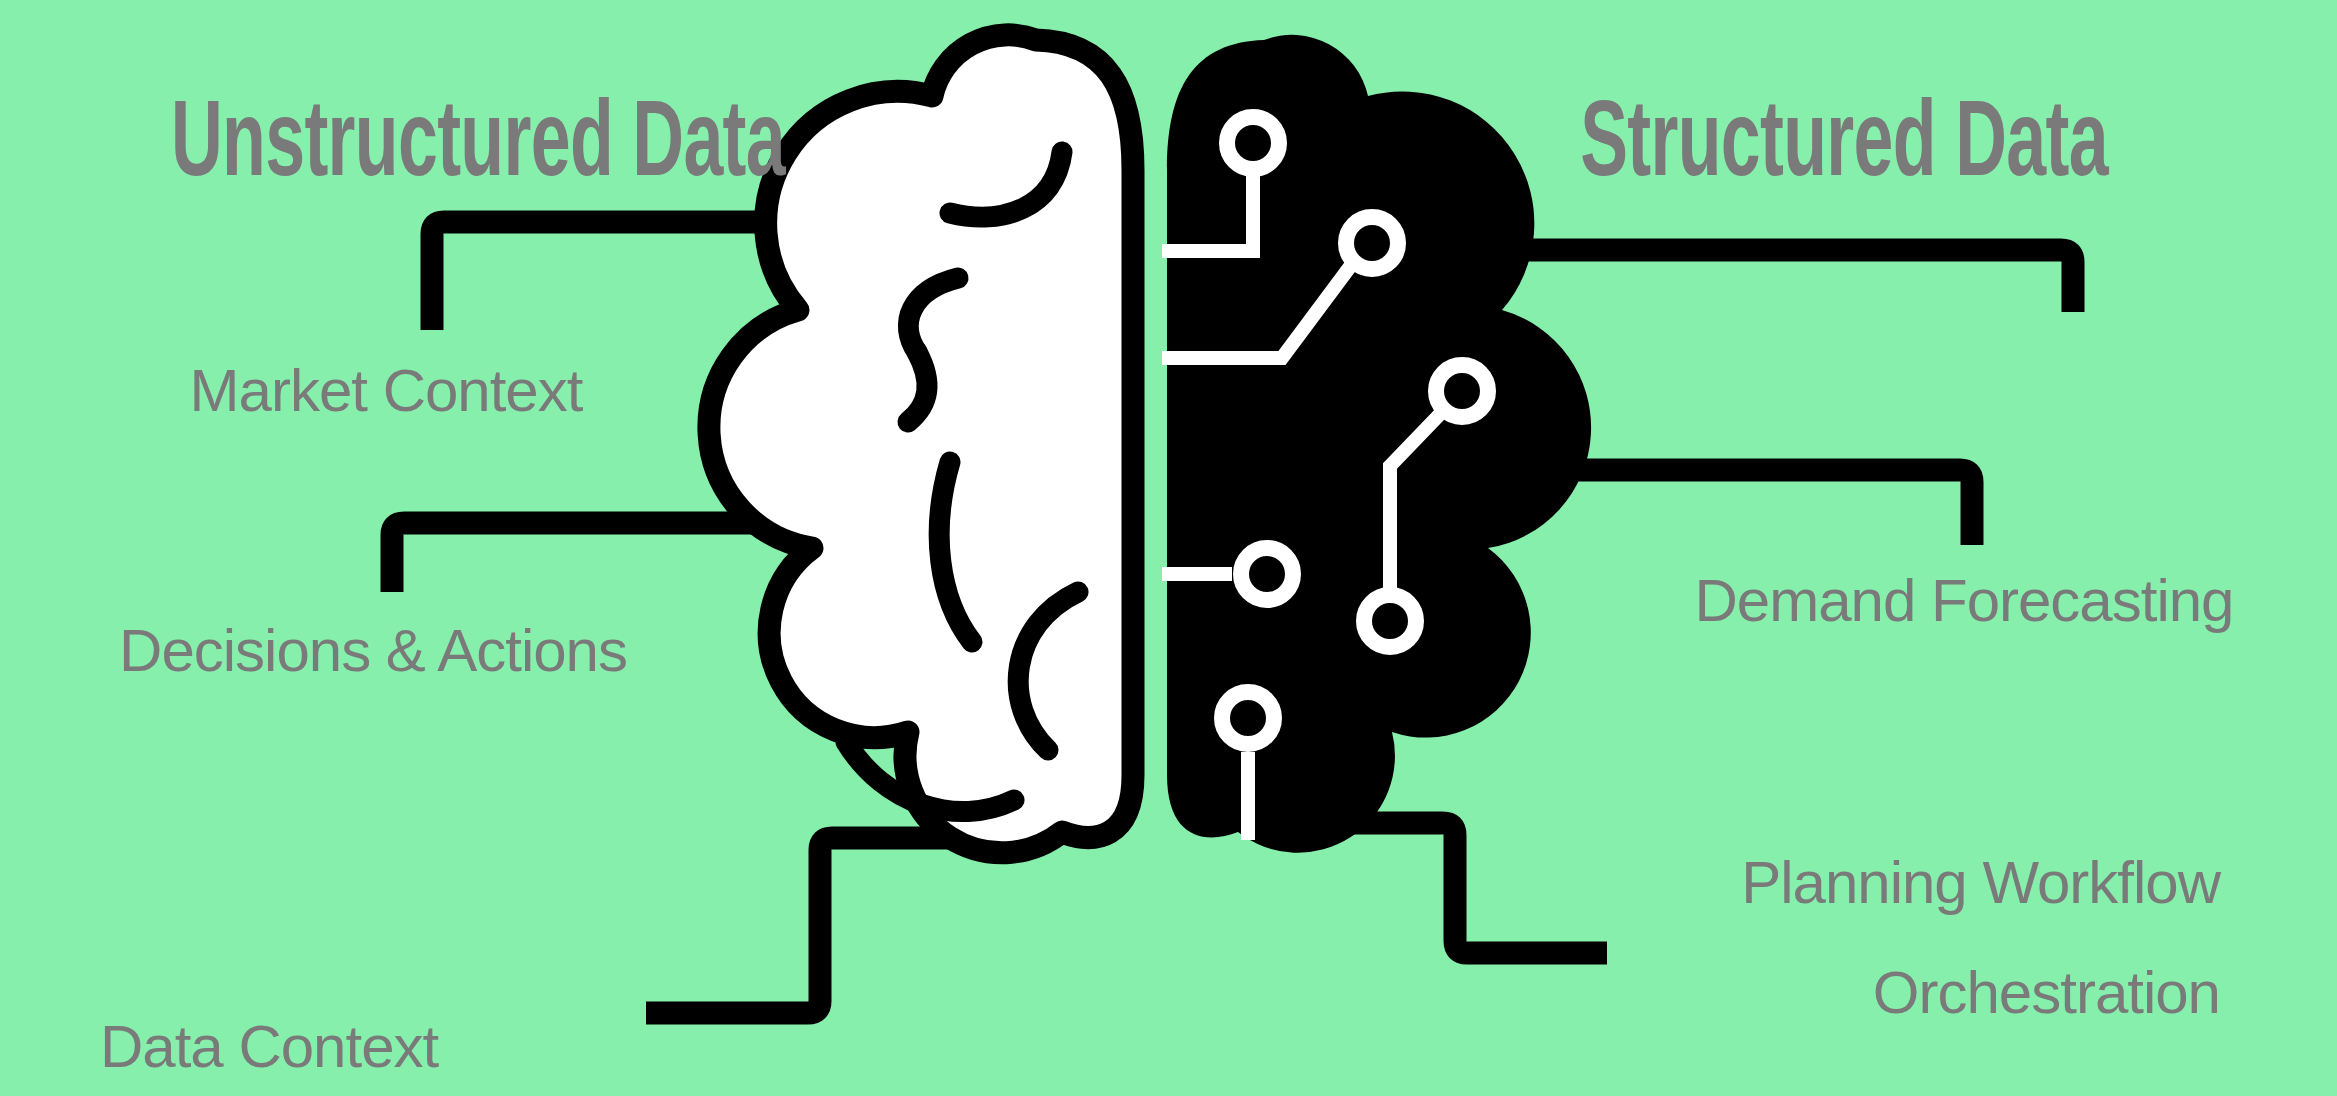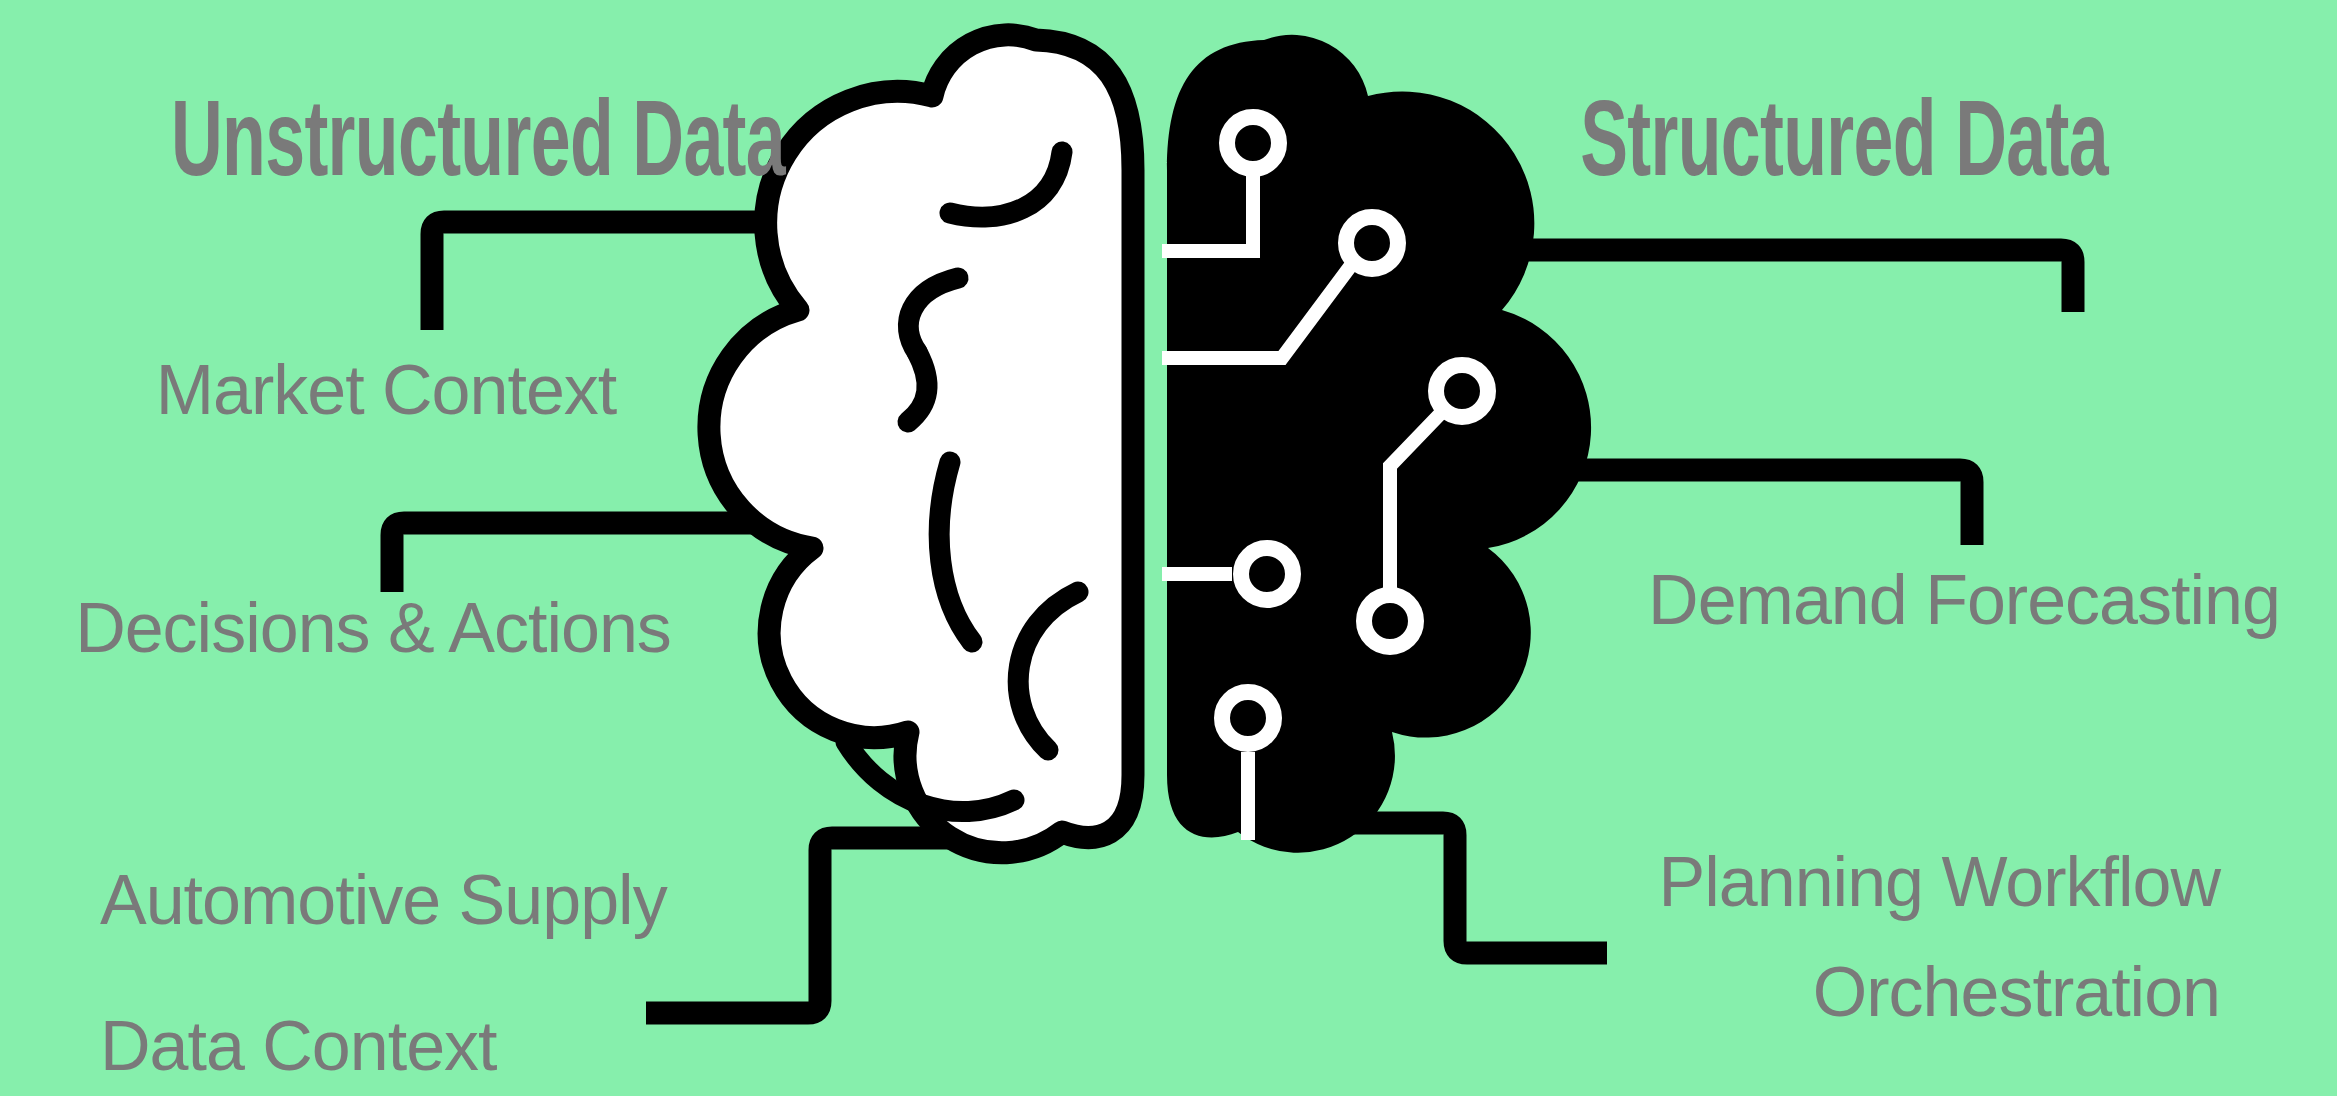--- a/index.html
+++ b/index.html
@@ -7,40 +7,40 @@
     position:relative;
     width:2337px;height:1096px;
     background:#86efac;
     overflow:hidden;
     font-family:Liberation Sans, sans-serif;
   }
   #brain-svg{position:absolute;left:0;top:0;width:2337px;height:1096px;}
   .txt{
     position:absolute;
     color:#7a7a7a;
-    font-size:70px;
+    font-size:60px;
     line-height:83px;
     white-space:nowrap;
     letter-spacing:-1px;
   }
   .title{
     font-size:107px;
     line-height:107px;
     font-weight:700;
     transform:translate(-50%,-50%) scaleX(0.67);
   }
   .center-anchor{transform:translate(-50%,-50%);}
   .left-anchor{transform:translateY(-50%);}
   .right-anchor{transform:translateY(-50%);text-align:right;}
 
   
   #title-left{left:478px;top:138px;}
   #title-right{left:1844px;top:138px;}
   #lbl-market{left:386px;top:390px;}
-  #lbl-decisions{left:373px;top:628px;}
+  #lbl-decisions{left:373px;top:650px;}
   #lbl-auto1{left:100px;top:900px;}
   #lbl-auto2{left:100px;top:1046px;}
   #lbl-edi{left:1955px;top:372px;}
   #lbl-demand{left:1964px;top:600px;}
   #lbl-plan1{right:117px;top:882px;}
   #lbl-plan2{right:117px;top:992px;}
 </style>
 </head>
 <body>
 
@@ -105,20 +105,19 @@
         <circle cx="1248" cy="718" r="26"></circle>
       </g>
     </g>
   </svg>
 
   <div id="title-left" class="txt title">Unstructured Data</div>
   <div id="title-right" class="txt title">Structured Data</div>
 
   <div id="lbl-market" class="txt center-anchor">Market Context</div>
   <div id="lbl-decisions" class="txt center-anchor">Decisions &amp; Actions</div>
-  <div id="lbl-auto1" class="txt left-anchor">Automotive Supply</div>
   <div id="lbl-auto2" class="txt left-anchor">Data Context</div>
 
   <div id="lbl-demand" class="txt center-anchor">Demand Forecasting</div>
   <div id="lbl-plan1" class="txt right-anchor">Planning Workflow</div>
   <div id="lbl-plan2" class="txt right-anchor">Orchestration</div>
 
 </div>
 
 </body></html>

